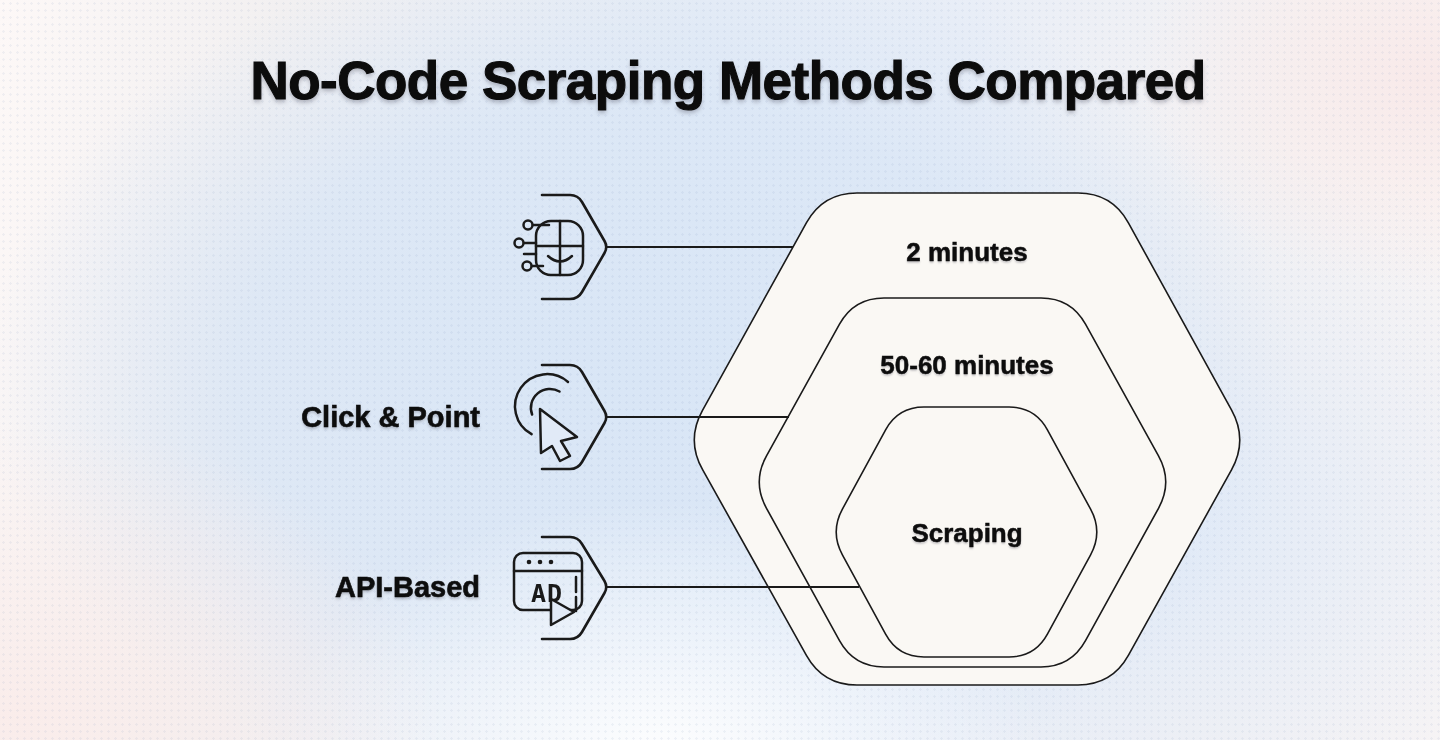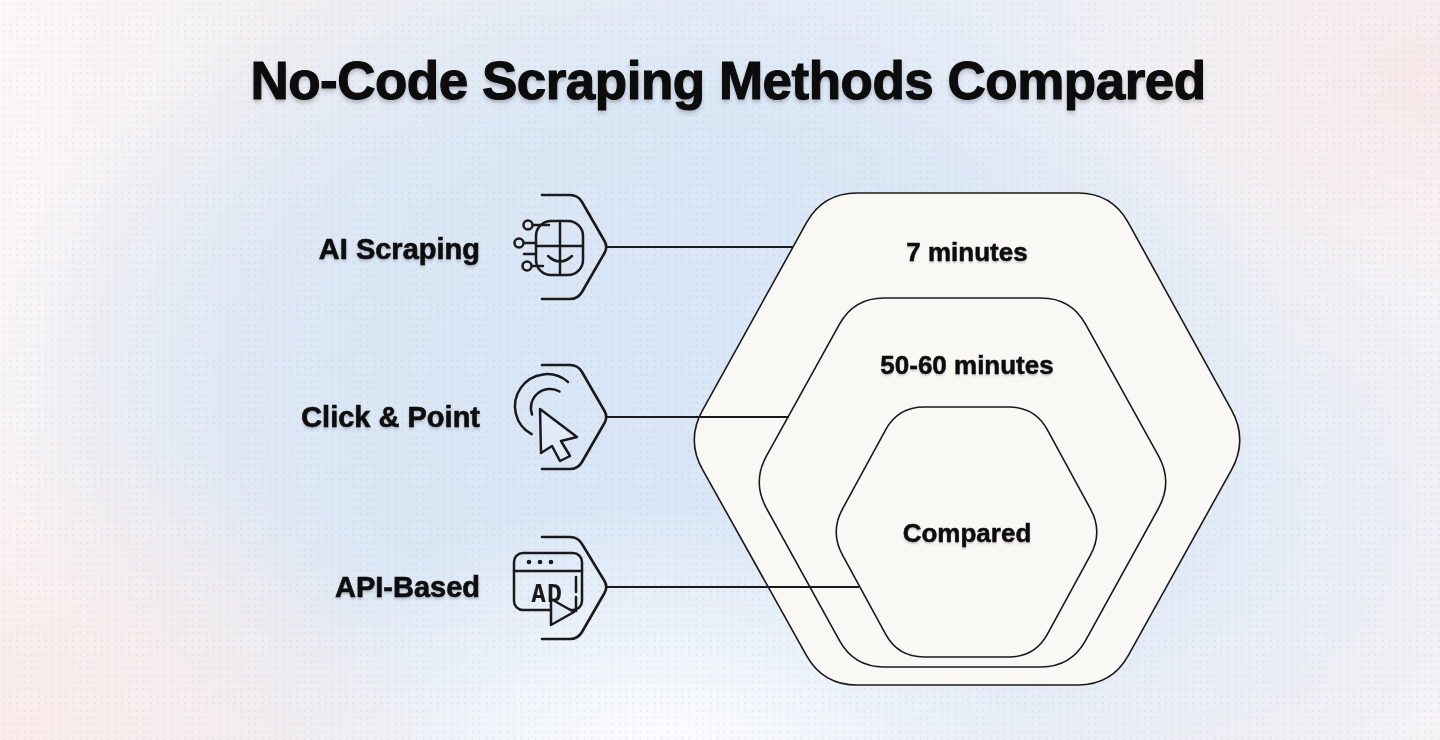--- a/index.html
+++ b/index.html
@@ -105,21 +105,20 @@
       <circle class="icon-fill" cx="529" cy="562" r="2.3"></circle>
       <circle class="icon-fill" cx="540" cy="562" r="2.3"></circle>
       <circle class="icon-fill" cx="551" cy="562" r="2.3"></circle>
       <text class="icon-text" x="531" y="602">AD</text>
       <path class="icon-stroke" d="M576,577 V592"></path>
       <path class="icon-stroke" d="M576,597 V611"></path>
       <path class="icon-bgfill" d="M551,599 L551,625 L574,612 Z"></path>
     </g>
   </svg>
 
-  <div class="method-label ml-1">AI Scraping</div>
   <div class="method-label ml-2">Click &amp; Point</div>
   <div class="method-label ml-3">API-Based</div>
 
-  <div class="hex-label hl-1">7 minutes</div>
+  <div class="hex-label hl-1">2 minutes</div>
   <div class="hex-label hl-2">50-60 minutes</div>
-  <div class="hex-label hl-3">Compared</div>
+  <div class="hex-label hl-3">Scraping</div>
 
 </div>
 
 </body></html>

